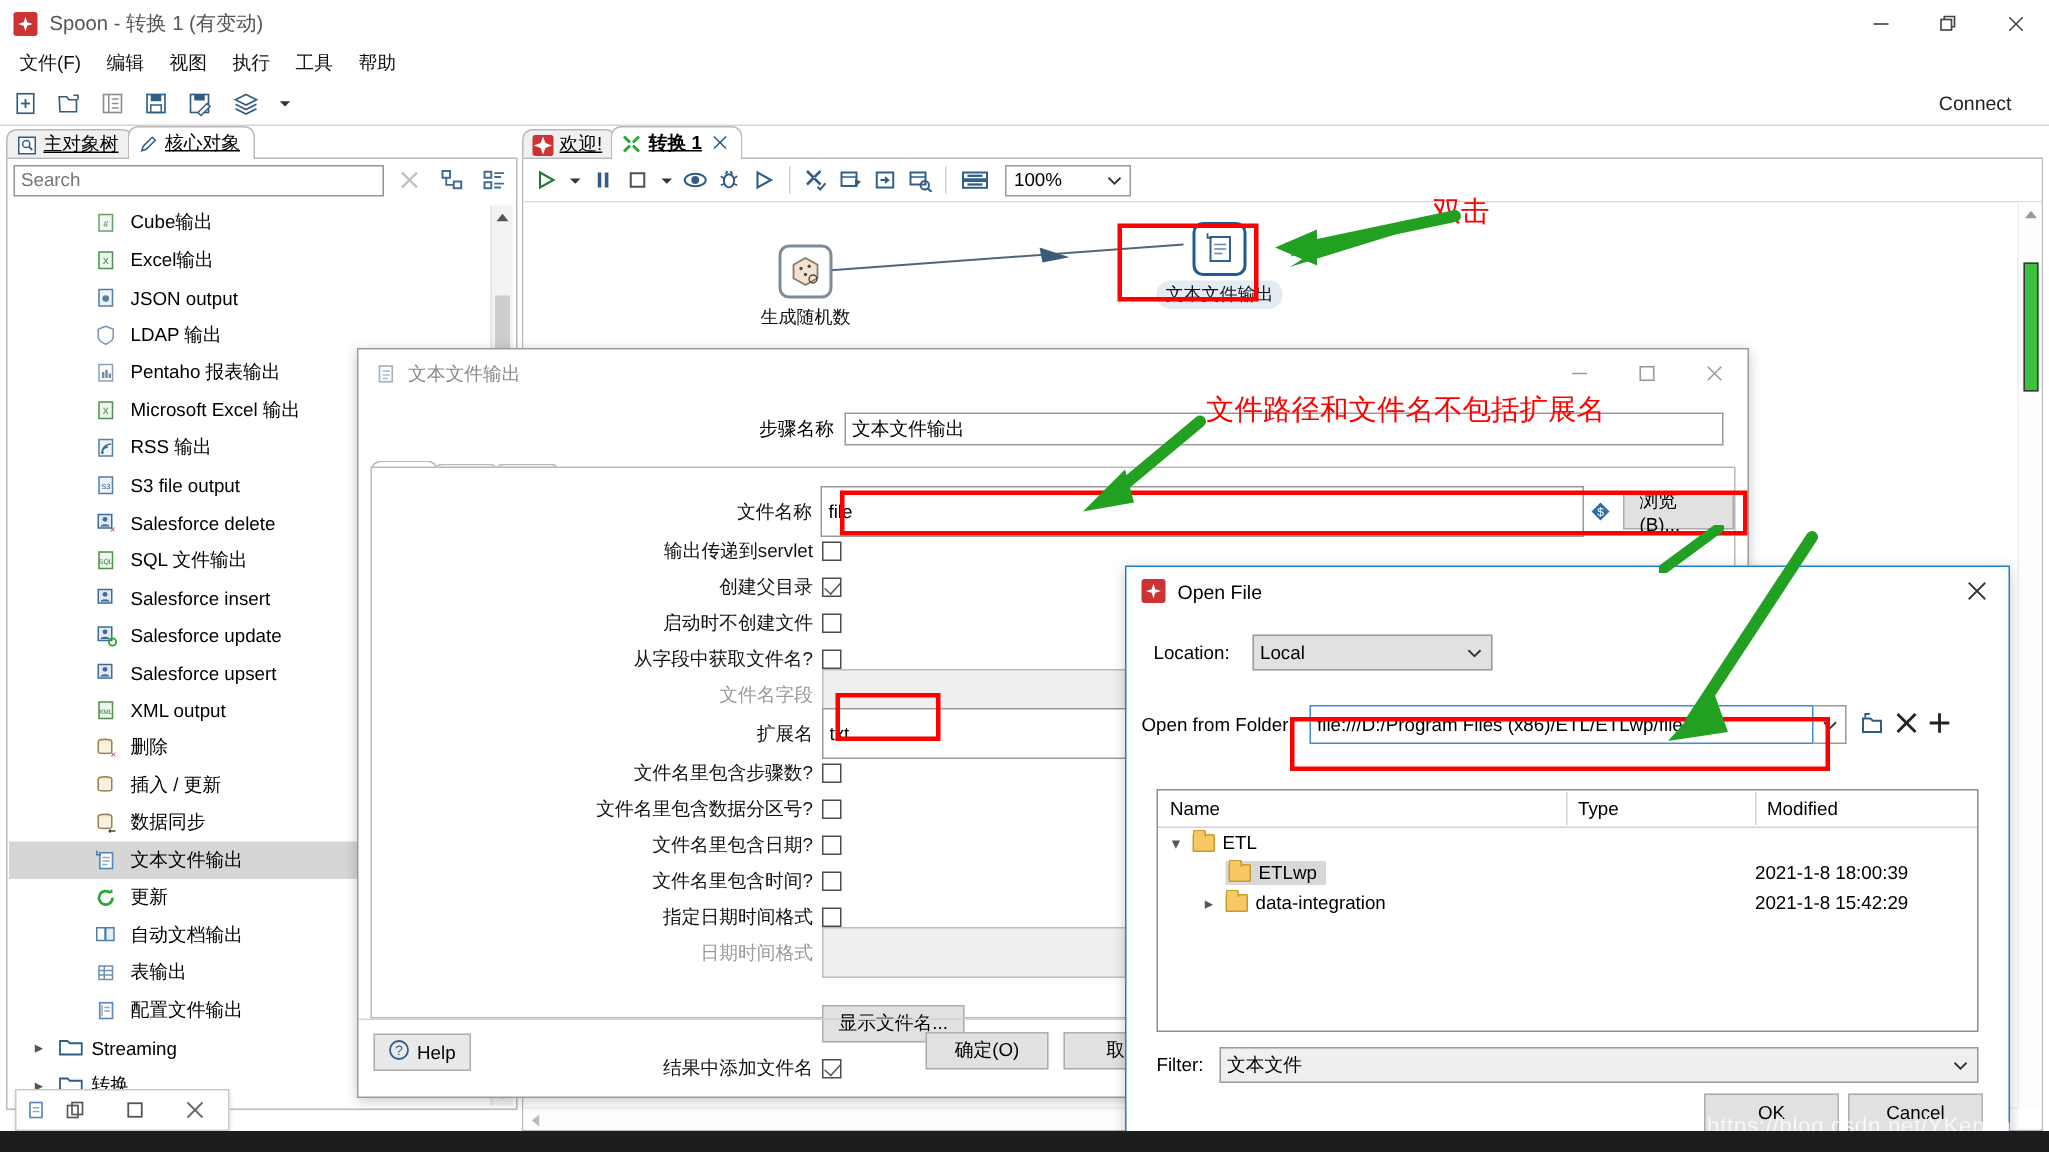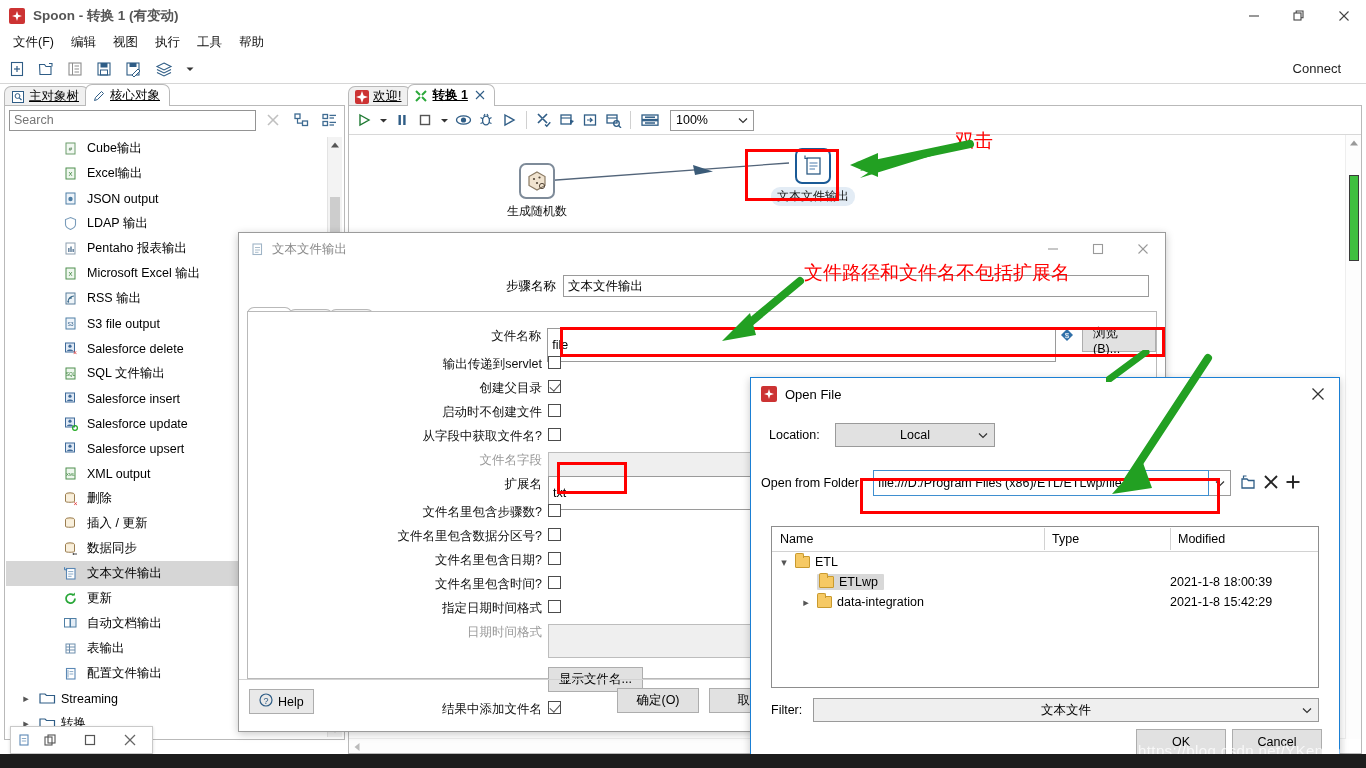--- a/index.html
+++ b/index.html
@@ -6,21 +6,21 @@
   html, body { margin:0; padding:0; }
   body {
     width:1366px; height:768px;
     font-family:"Liberation Sans","DejaVu Sans",sans-serif;
     font-size:12px; color:#000; background:#ffffff;
     overflow:hidden; position:relative;
   }
   .app { position:absolute; inset:0; background:#ffffff; }
 
   
-  .titlebar { height:32px; display:flex; align-items:center; background:#ffffff; position:relative;font-weight:bold; }
+  .titlebar { height:32px; display:flex; align-items:center; background:#ffffff; position:relative; }
   .app-icon { width:16px; height:16px; margin:0 8px 0 9px; background:#c33; border-radius:2px; position:relative; flex:none;}
   .app-icon:before{content:"";position:absolute;inset:3px;background:#fff;
     clip-path:polygon(50% 0,62% 38%,100% 50%,62% 62%,50% 100%,38% 62%,0 50%,38% 38%);}
   .title-text { color:#555; font-size:13.5px; }
   .win-btns { position:absolute; right:0; top:0; height:32px; display:flex; }
   .win-btn { width:45px; height:32px; display:flex; align-items:center; justify-content:center; color:#444; }
   .win-btn svg { display:block; }
 
   
   .menubar { height:22px; display:flex; align-items:flex-start; padding-left:6px; gap:3px; background:#fff;}
@@ -89,21 +89,21 @@
   .dlg-wbtns { position:absolute; right:0; top:0; display:flex; }
   .dlg-wbtn { width:45px; height:32px; display:flex; align-items:center; justify-content:center; color:#9a9a9a;}
   .srow { display:flex; align-items:center; height:26px; padding-right:16px; }
   .slabel { width:288px; text-align:right; padding-right:7px; font-size:12.5px; }
   .sinput { flex:1; height:22px; border:1px solid #9a9a9a; background:#fff; padding:0 4px; font-size:12.5px; line-height:20px;}
   .tabs2 { display:flex; align-items:flex-end; height:22px; padding-left:8px; }
   .t2 { height:20px; padding:0 9px; border:1px solid #b9b9b9; border-bottom:none; background:#f0f0f0;
      border-top-left-radius:7px; border-top-right-radius:7px; font-size:12.5px; display:flex; align-items:center;}
   .t2.active { background:#fff; height:22px; }
   .tabbody { position:absolute; left:8px; right:8px; top:78px; bottom:52px; border:1px solid #b9b9b9; background:#fff; }
-  .frow { display:flex; align-items:flex-start; height:22px; margin-bottom:2px; }
+  .frow { display:flex; align-items:center; height:22px; margin-bottom:2px; }
   .flabel { width:300px; text-align:right; padding-right:6px; font-size:12.5px; color:#111;}
   .flabel.dim { color:#9a9a9a; }
   .chk { width:13px; height:13px; border:1px solid #4c4c4c; background:#fff; display:inline-block; position:relative;}
   .chk.on:after { content:""; position:absolute; left:3px; top:0px; width:5px; height:9px;
      border:solid #555; border-width:0 1.6px 1.6px 0; transform:rotate(42deg); }
   .finput { height:22px; border:1px solid #9a9a9a; background:#fff; padding:16px 4px; font-size:12.5px; line-height:20px;}
   .finput.dis { background:#efefef; border-color:#bdbdbd; }
   .btn { border:1px solid #adadad; background:#e1e1e1; font-size:12.5px; padding:3px 10px; min-height:24px;
      display:inline-flex; align-items:center; justify-content:center;}
   .dlg-foot { position:absolute; left:0; right:0; bottom:0; height:52px; border-top:1px solid #d2d2d2;}
@@ -112,21 +112,21 @@
 
   .dlg-open { left:750px; top:377px; width:590px; height:380px; border:1px solid #1a7fd4; }
   .open-title { height:32px; display:flex; align-items:center; position:relative; }
   .open-title .oi { width:16px; height:16px; margin:0 8px 0 10px; background:#c33; border-radius:2px; position:relative;}
   .open-title .oi:before{content:"";position:absolute;inset:3px;background:#fff;
     clip-path:polygon(50% 0,62% 38%,100% 50%,62% 62%,50% 100%,38% 62%,0 50%,38% 38%);}
   .open-title .ot { font-size:13px; }
   .orow { display:flex; align-items:center; }
   .olabel { font-size:12.5px; }
   .ocombo { height:24px; border:1px solid #9a9a9a; background:#e1e1e1; display:flex; align-items:center;
-     padding:0 4px; font-size:12.5px; position:relative;justify-content:center;}
+     padding:0 4px; font-size:12.5px; position:relative;}
   .ocombo .ca { position:absolute; right:6px; }
   .ofield { height:26px; border:1px solid #3f8fd0; background:#fff; display:flex; align-items:center;
      padding:0 4px; font-size:12.5px; }
   .filelist { position:absolute; left:20px; right:20px; top:148px; height:162px; border:1px solid #8d8d8d; background:#fff;}
   .fl-head { height:25px; display:flex; align-items:center; border-bottom:1px solid #d2d2d2; font-size:12.5px;}
   .fl-head div { padding-left:8px; position:relative; }
   .fl-head div+div:before { content:""; position:absolute; left:0; top:-4px; height:22px; width:1px; background:#d2d2d2;}
   .fl-row { height:20px; display:flex; align-items:center; font-size:12.5px; }
   .fl-name { display:flex; align-items:center; gap:5px; }
   .fl-name .hl { background:#d8d8d8; padding:1px 6px 1px 2px; border-radius:1px; display:flex; align-items:center; gap:5px;}

